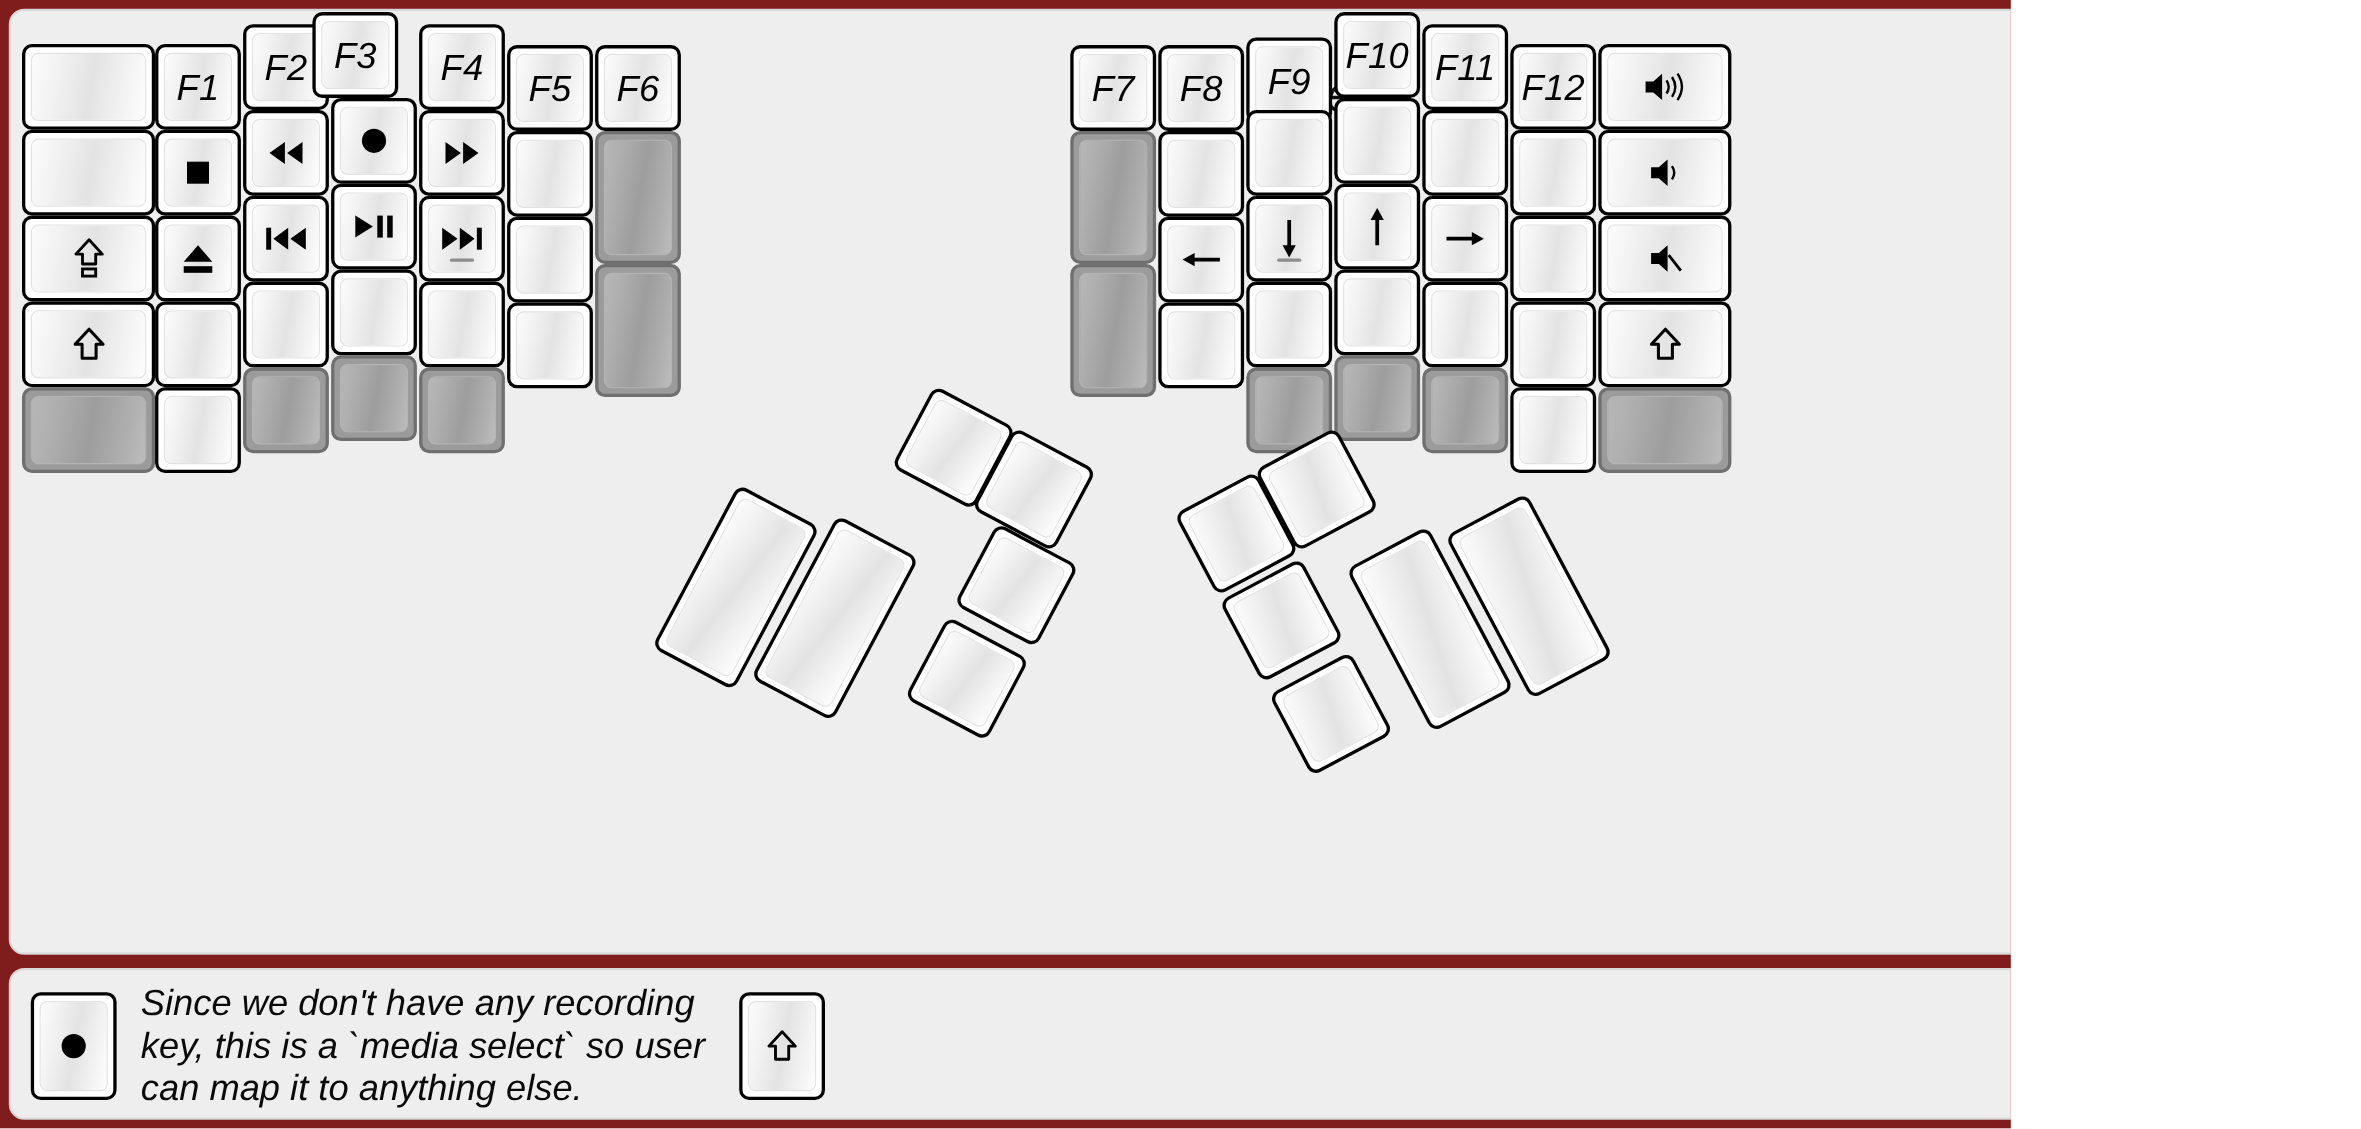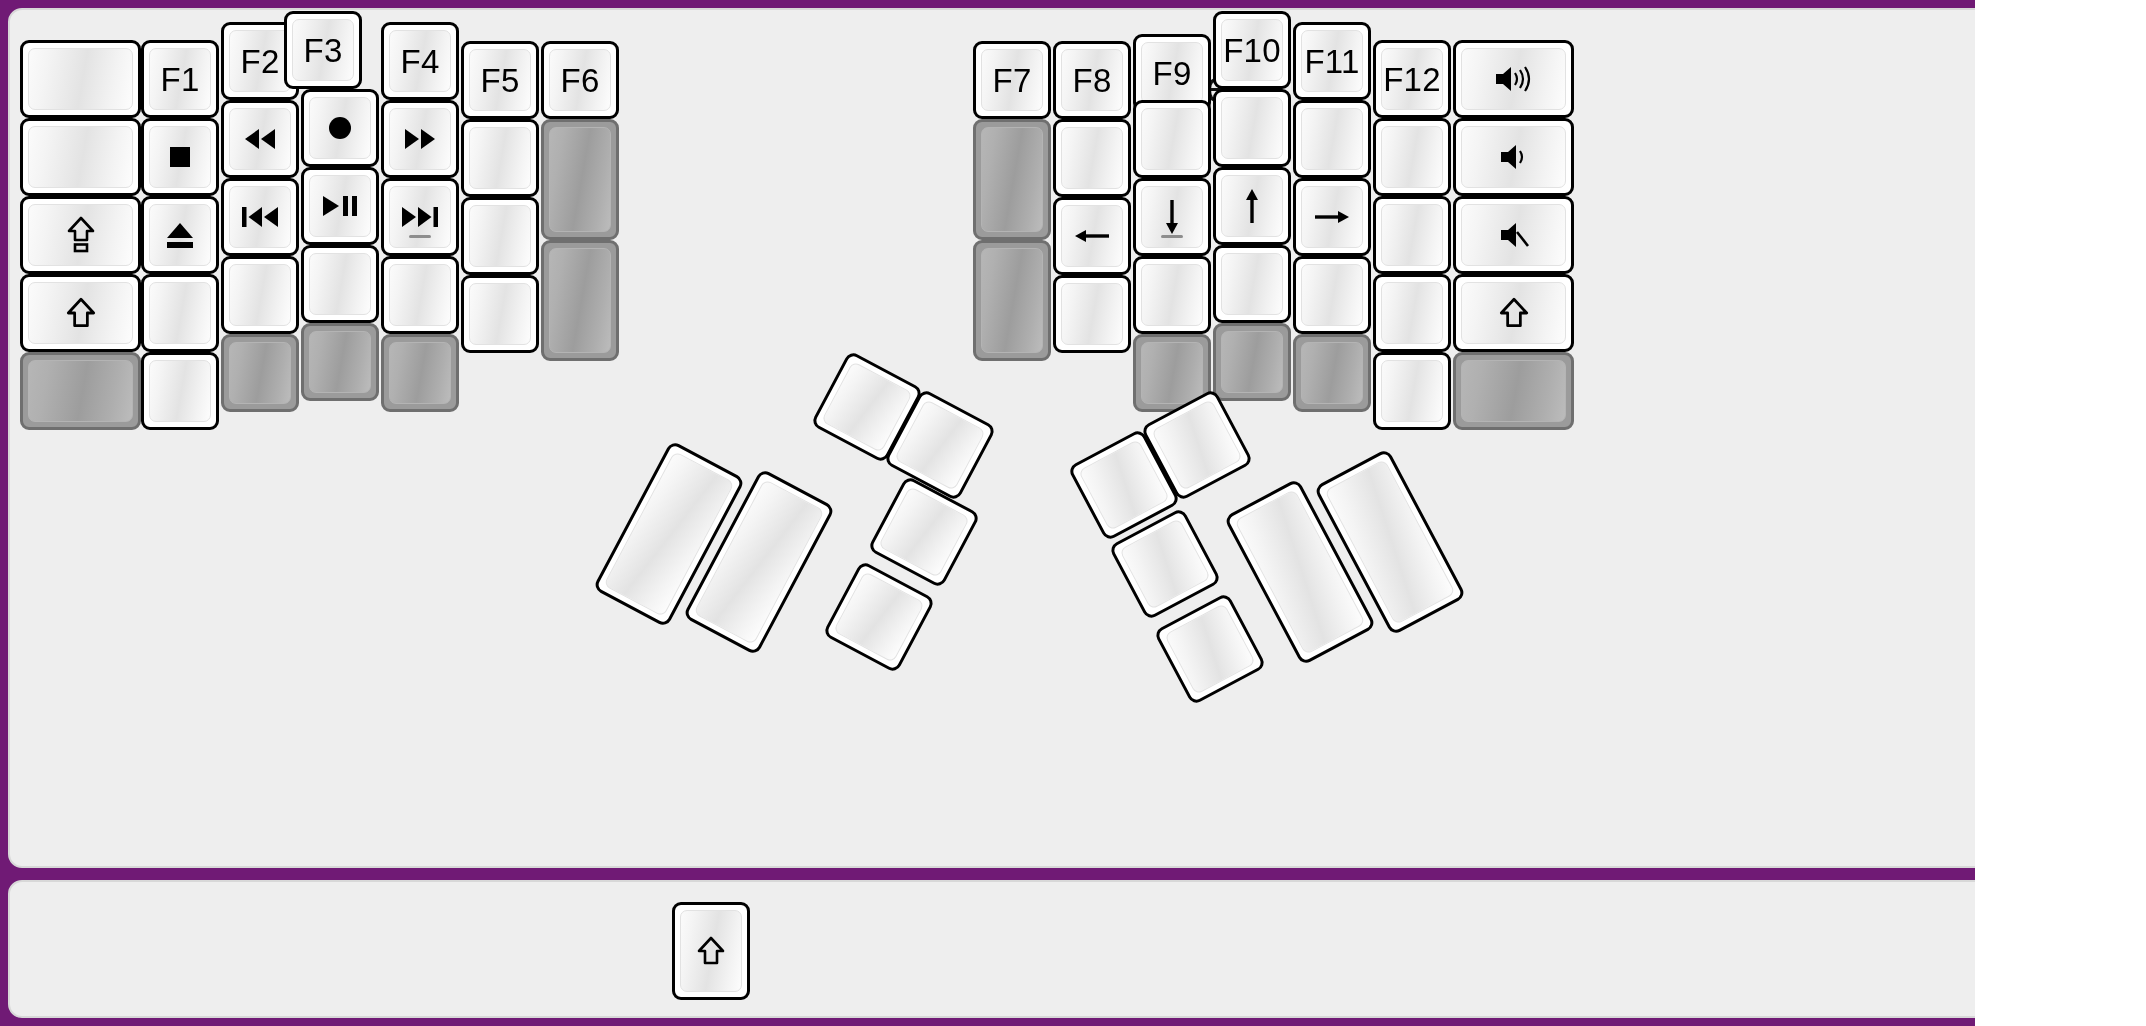--- a/index.html
+++ b/index.html
@@ -1,23 +1,24 @@
 <!DOCTYPE html>
 <html><head>
 <meta charset="utf-8">
 <style>
   html,body{margin:0;padding:0;background:#ffffff;}
   body{font-family:"Liberation Sans","DejaVu Sans",sans-serif;}
 
   #root{
     position:relative;
-    width:1975px;height:1026px;
-    background:#701a75;
+    width:1828px;height:1026px;
+    background:#7f1d1d;
     box-sizing:border-box;
     overflow:hidden;
+    font-style:italic;
   }
   #board{
     position:absolute;left:8px;top:8px;
     width:2130px;height:860px;
     background:#eeeeee;
     border:2px solid #d8d8d8;
     border-radius:14px;
     box-sizing:border-box;
   }
   #legendbar{
@@ -490,20 +491,32 @@
         <div class="key" style="left: 1248px; top: 478px; width: 84px; height: 168px; transform: rotate(-28deg); transform-origin: 50% 50%;">
           <div class="cap"></div>
         </div>
         <div class="key" style="left: 1338px; top: 448px; width: 84px; height: 168px; transform: rotate(-28deg); transform-origin: 50% 50%;">
           <div class="cap"></div>
         </div>
       </div>
   </div>
 
   <div id="legendbar">
+    <div class="leg" id="leg1">
+      <div class="swatch">
+        <div class="cap">
+          <svg class="ico" width="30" height="30" viewBox="0 0 30 30">
+              <circle cx="15" cy="15" r="11" fill="#000"></circle>
+            </svg>
+        </div>
+      </div>
+      <div class="txt">Since we don't have any recording
+key, this is a `media select` so user
+can map it to anything else.</div>
+    </div>
 
     <div class="leg" id="leg2">
       <div class="swatch">
         <div class="cap">
           <svg class="ico" width="32" height="34" viewBox="0 0 32 34">
             <path d="M16 4 L28 17 L22 17 L22 29 L10 29 L10 17 L4 17 Z" fill="none" stroke="#000" stroke-width="2.6" stroke-linejoin="round"></path>
           </svg>
         </div>
       </div>
     </div>

